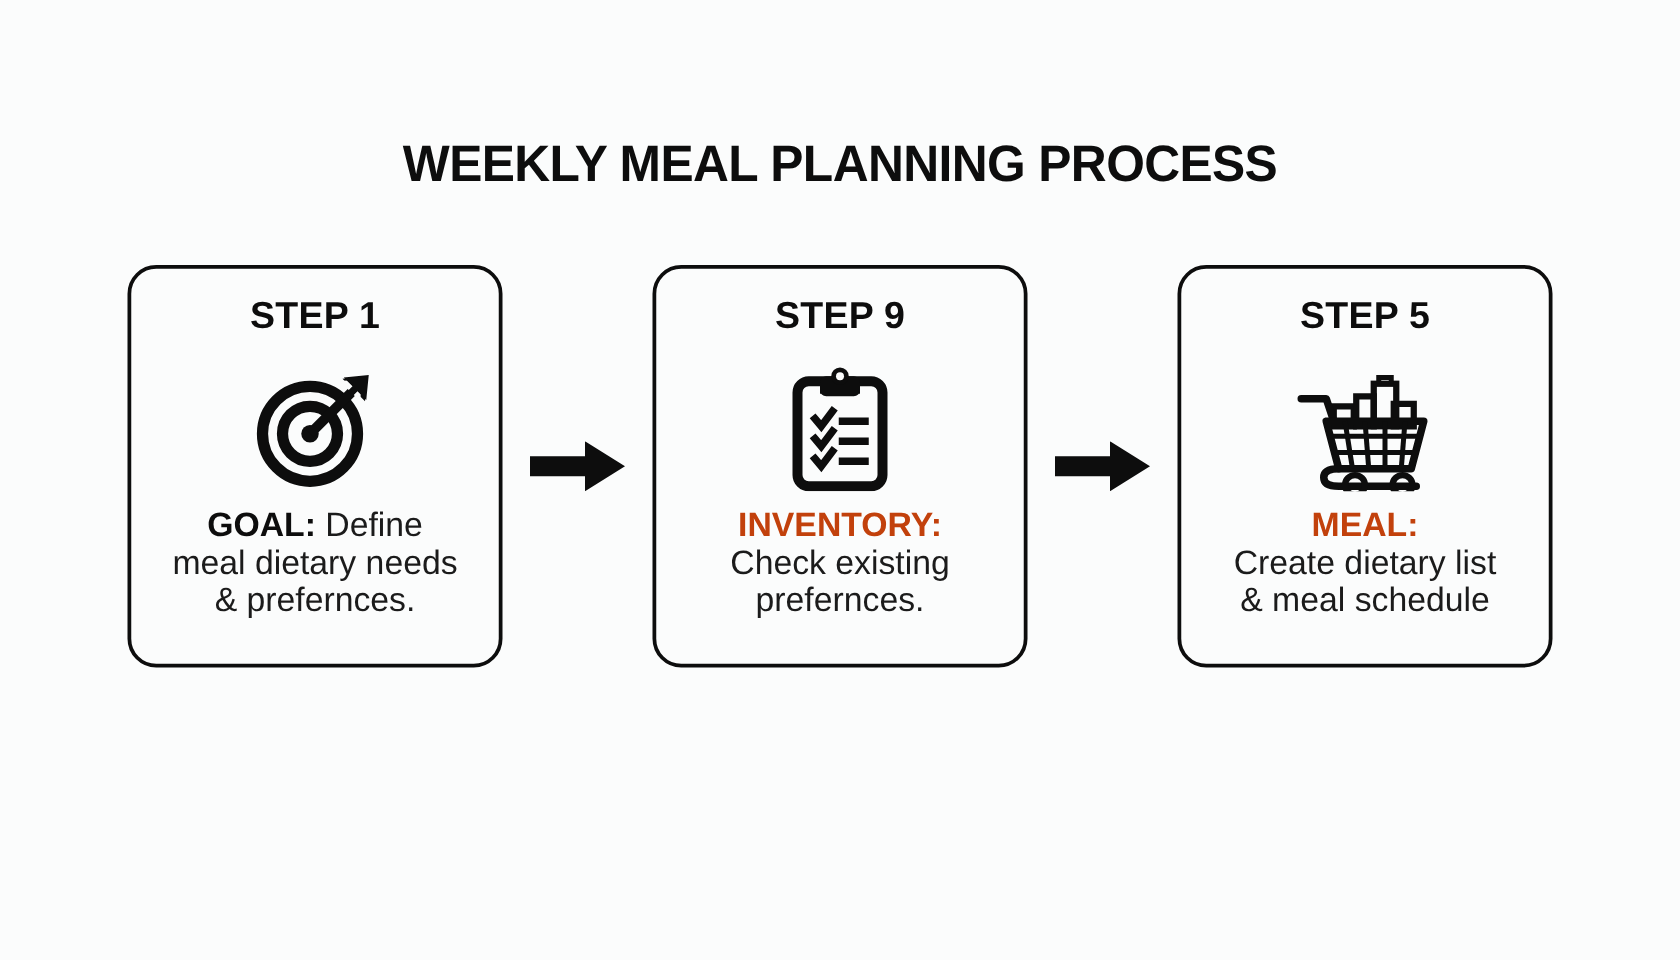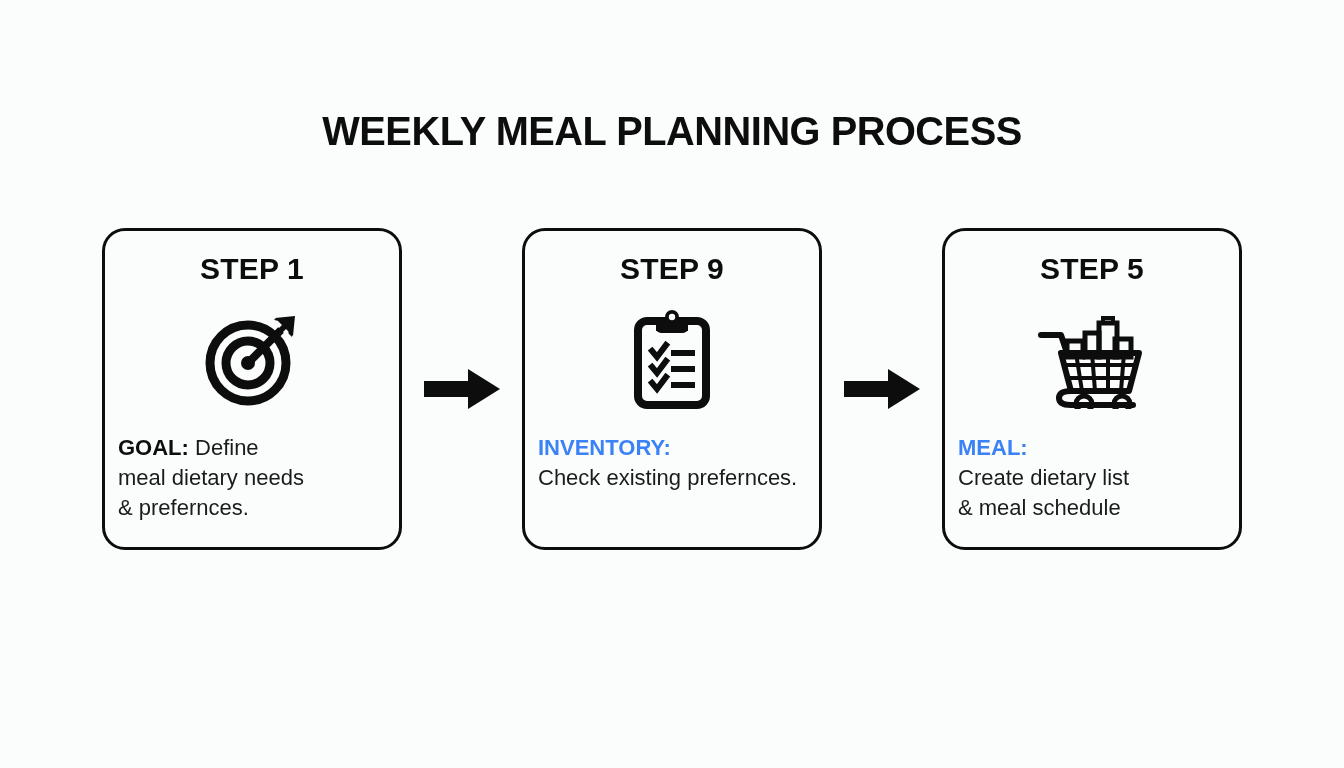--- a/index.html
+++ b/index.html
@@ -28,21 +28,21 @@
     font-weight:700;
     letter-spacing:-0.5px;
     line-height:48px;
     color:#0d0d0d;
     transform:scaleX(0.97);
   }
 
   
   .flow {
     position:absolute;
-    top:228px; left:102px;
+    top:212px; left:102px;
     width:1000px; height:322px;
     display:flex;
     align-items:center;
   }
 
   .card {
     width:300px; height:322px;
     border:3px solid #0d0d0d;
     border-radius:23px;
     background:#fbfcfc;
@@ -65,30 +65,30 @@
     flex:0 0 auto;
     height:104px;
     margin-top:20px;
     display:flex;
     align-items:center;
     justify-content:center;
   }
   .icon-wrap svg { display:block; }
 
   .card-body {
-    margin-top:22px;
+    margin-top:10px;
     width:268px;
-    text-align:left;
-    font-size:22px;
+    text-align:center;
+    font-size:27px;
     line-height:30px;
     color:#1b1b1b;
     font-weight:400;
   }
   .card-body .lead { font-weight:700; color:#0d0d0d; }
-  .card-body .lead-block { display:block; font-weight:700; color:#3b82f6; }
+  .card-body .lead-block { display:block; font-weight:700; color:#c2410c; }
 
   
   .arrow {
     flex:0 0 auto;
     width:120px;
     display:flex;
     align-items:center;
     justify-content:center;
   }
   .arrow svg { display:block; }

